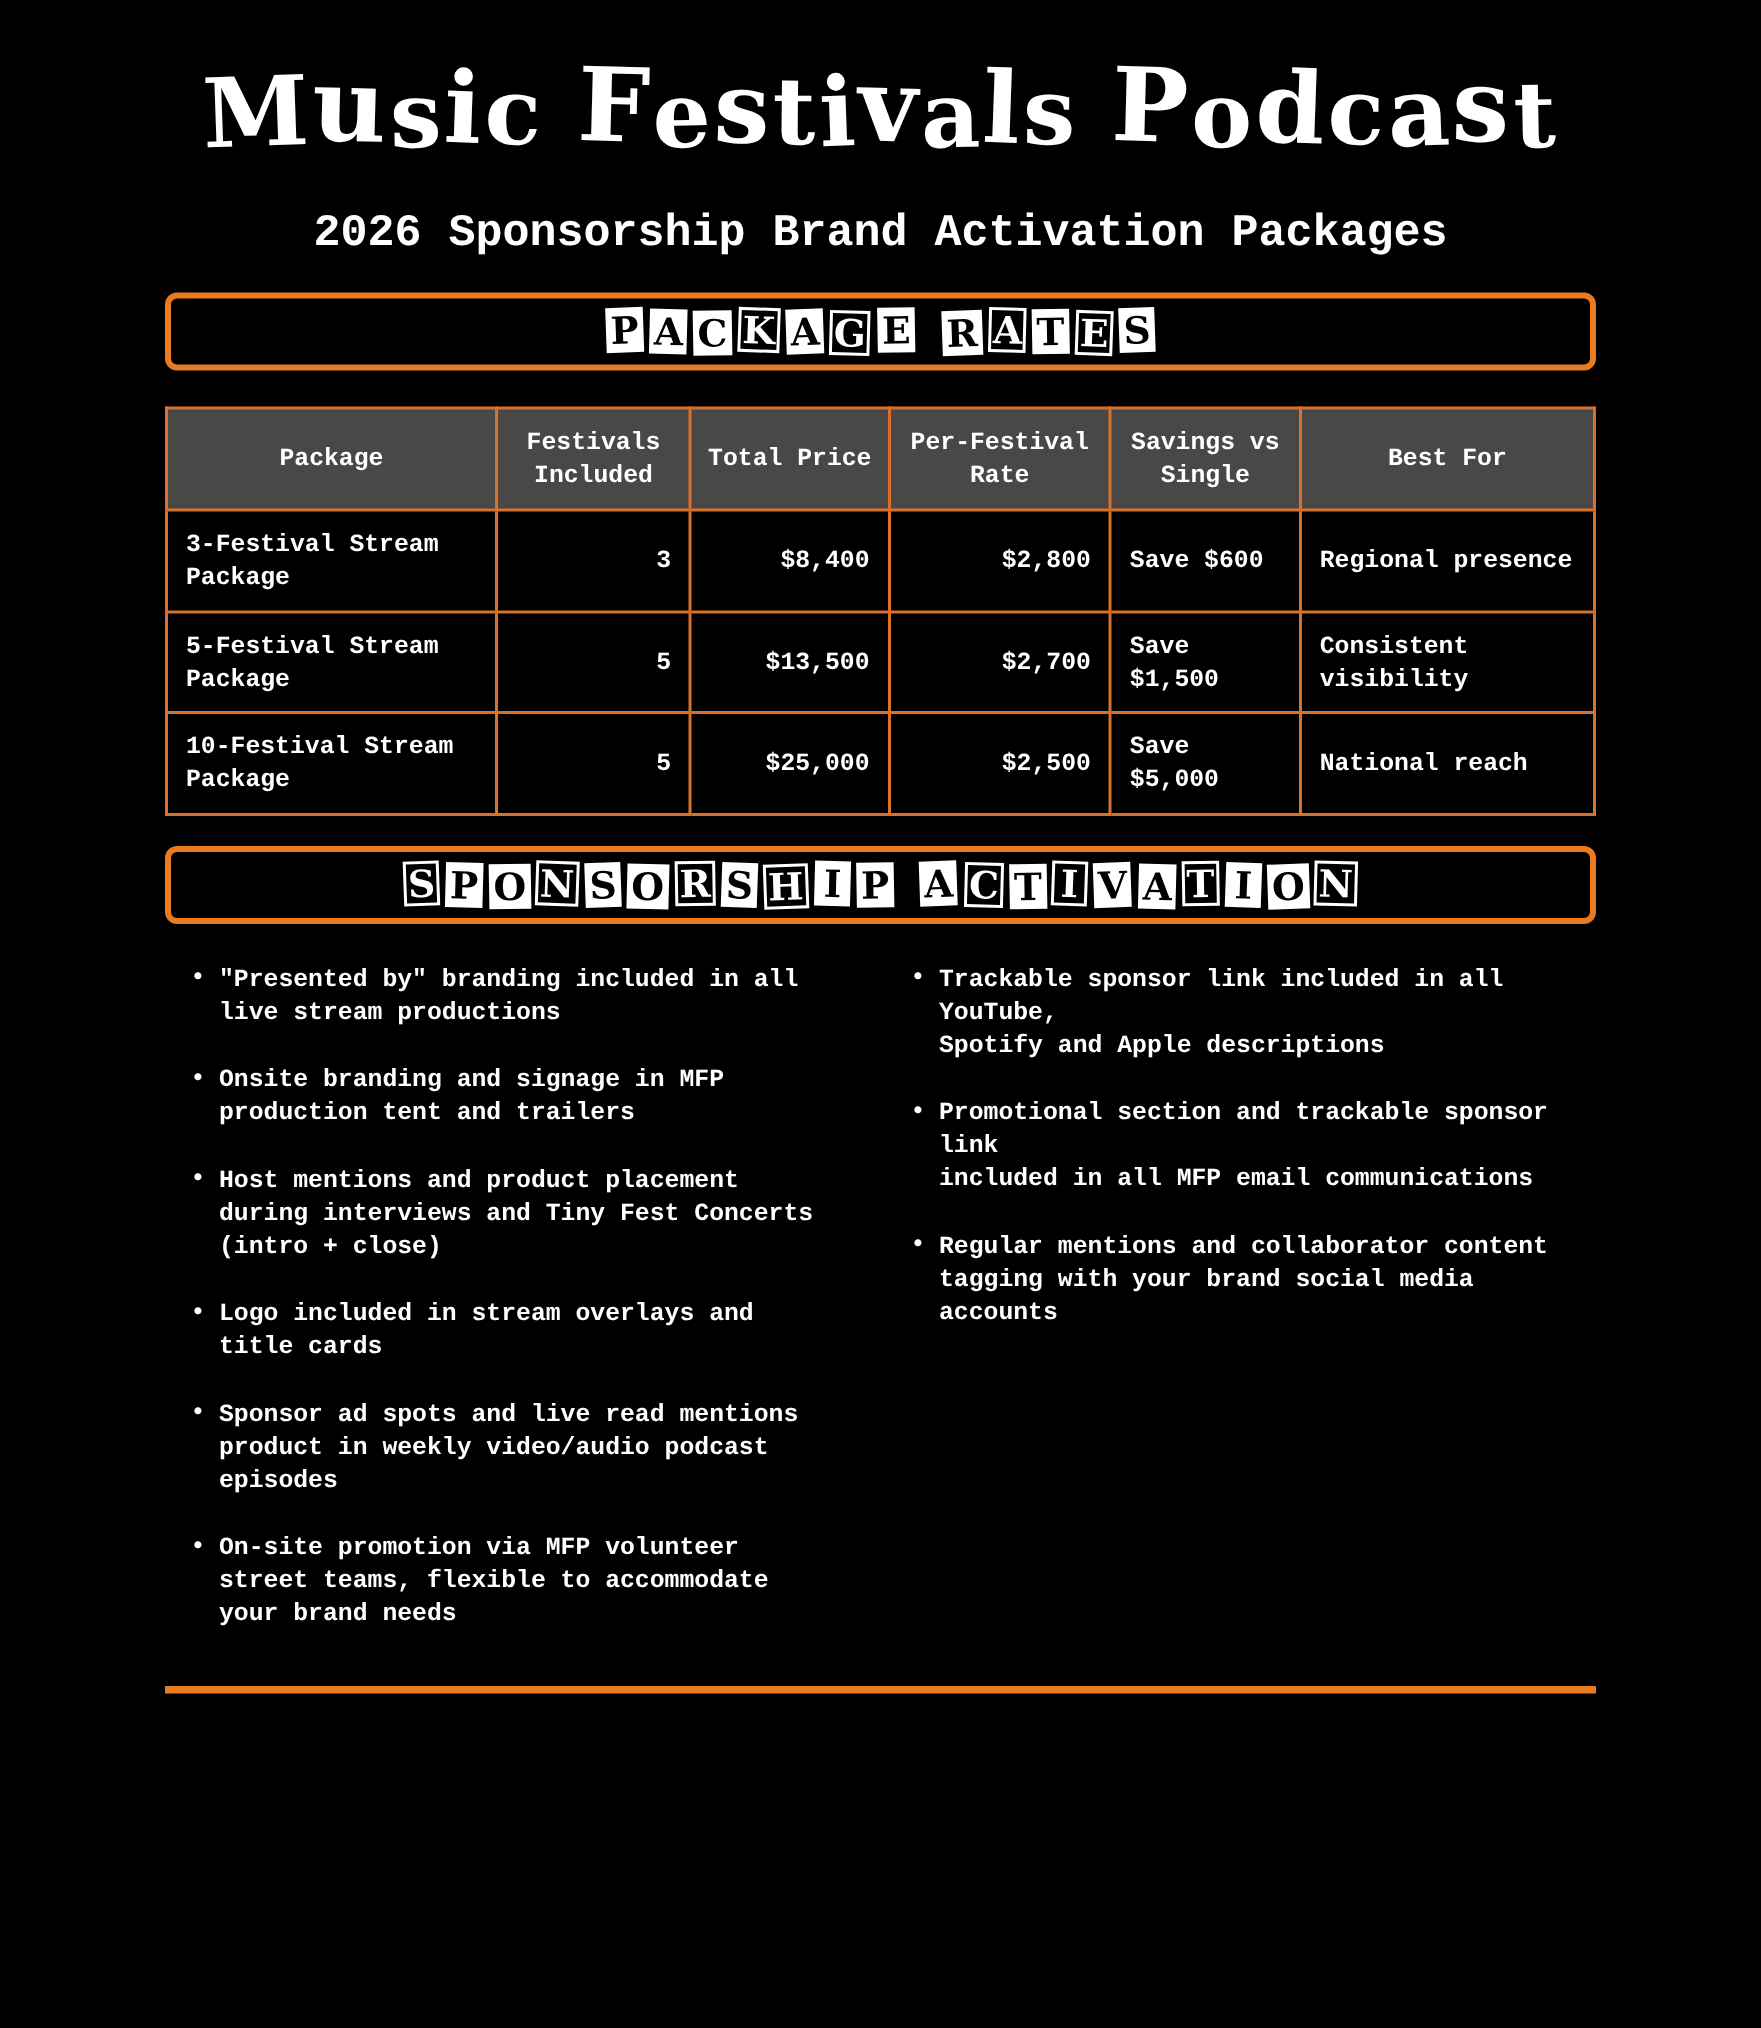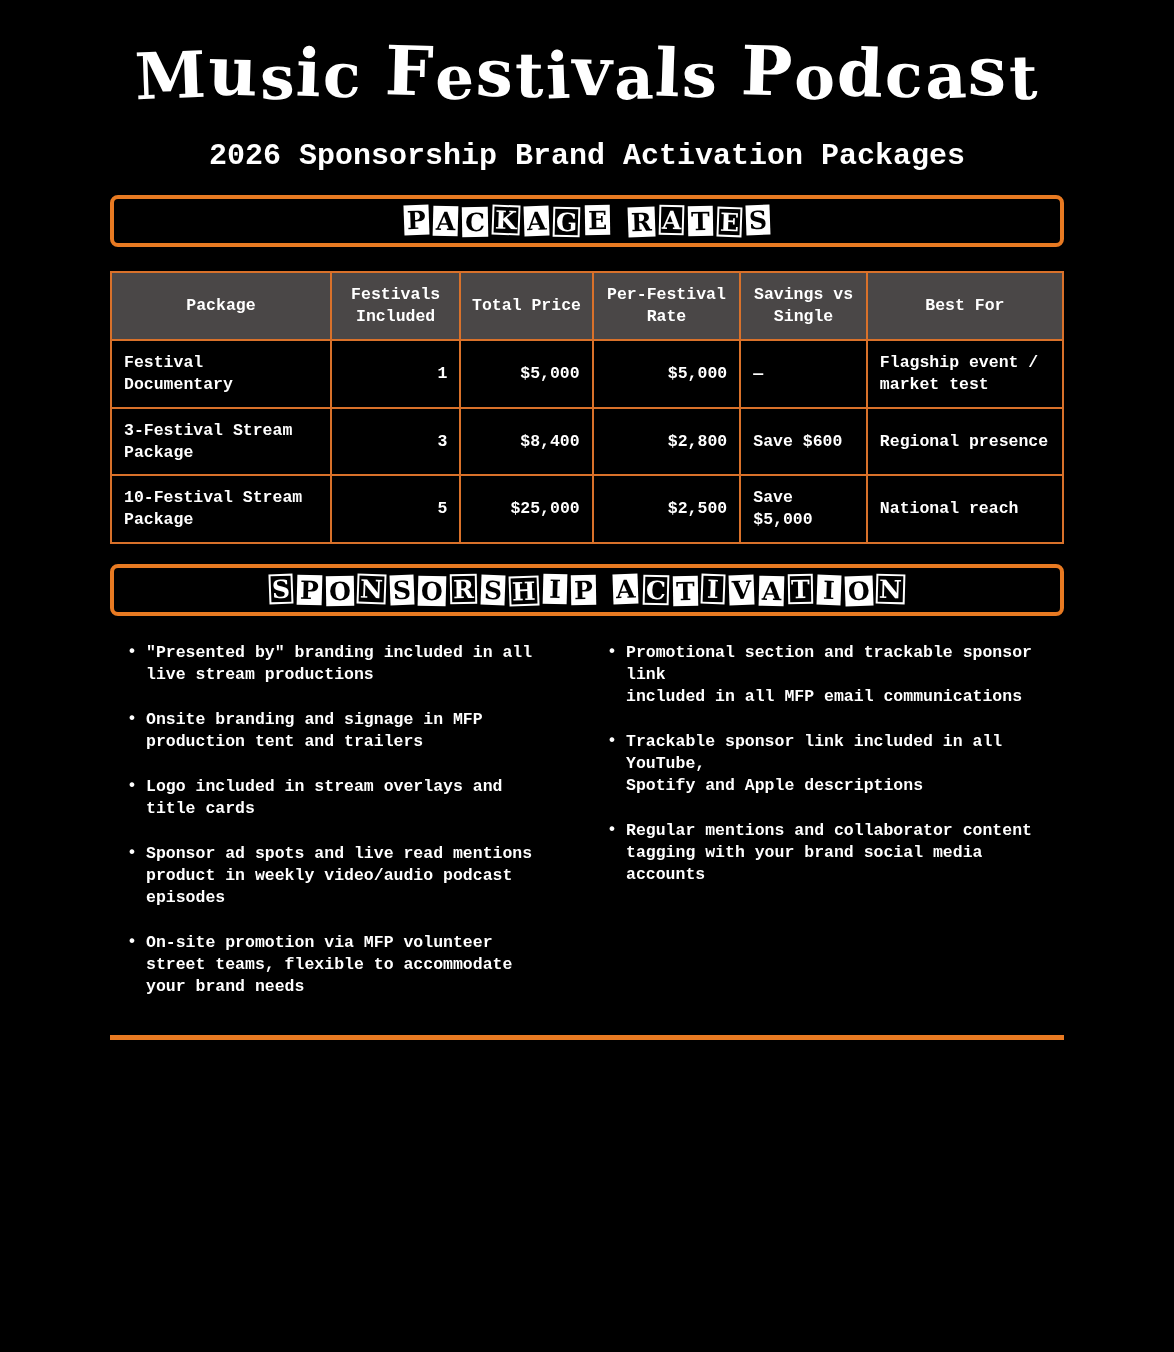--- a/index.html
+++ b/index.html
@@ -99,34 +99,34 @@
             <th>Package</th>
             <th>Festivals Included</th>
             <th>Total Price</th>
             <th>Per-Festival Rate</th>
             <th>Savings vs Single</th>
             <th>Best For</th>
           </tr>
       </thead>
       <tbody>
           <tr>
-            <td class="al-left">Festival Documentary</td>
-            <td class="al-right">1</td>
-            <td class="al-right">$5,000</td>
-            <td class="al-right">$5,000</td>
-            <td class="al-left">—</td>
-            <td class="al-left">Flagship event / market test</td>
-          </tr>
-          <tr>
             <td class="al-left">3-Festival Stream Package</td>
             <td class="al-right">3</td>
             <td class="al-right">$8,400</td>
             <td class="al-right">$2,800</td>
             <td class="al-left">Save $600</td>
             <td class="al-left">Regional presence</td>
+          </tr>
+          <tr>
+            <td class="al-left">5-Festival Stream Package</td>
+            <td class="al-right">5</td>
+            <td class="al-right">$13,500</td>
+            <td class="al-right">$2,700</td>
+            <td class="al-left">Save $1,500</td>
+            <td class="al-left">Consistent visibility</td>
           </tr>
           <tr>
             <td class="al-left">10-Festival Stream Package</td>
             <td class="al-right">5</td>
             <td class="al-right">$25,000</td>
             <td class="al-right">$2,500</td>
             <td class="al-left">Save $5,000</td>
             <td class="al-left">National reach</td>
           </tr>
         </tbody>
@@ -135,35 +135,38 @@
     <div class="section-banner second">
       <span class="ransom"><span class="tile tile-invert" style="transform: rotate(-2deg) translateY(-1px);">S</span><span class="tile tile-normal" style="transform: rotate(1.5deg) translateY(0px);">P</span><span class="tile tile-normal" style="transform: rotate(-1deg) translateY(1px);">O</span><span class="tile tile-invert" style="transform: rotate(2deg) translateY(-1px);">N</span><span class="tile tile-normal" style="transform: rotate(-2deg) translateY(0px);">S</span><span class="tile tile-normal" style="transform: rotate(1.5deg) translateY(1px);">O</span><span class="tile tile-invert" style="transform: rotate(-1deg) translateY(-1px);">R</span><span class="tile tile-normal" style="transform: rotate(2deg) translateY(0px);">S</span><span class="tile tile-invert" style="transform: rotate(-2deg) translateY(1px);">H</span><span class="tile tile-normal" style="transform: rotate(1.5deg) translateY(-1px);">I</span><span class="tile tile-normal" style="transform: rotate(-1deg) translateY(0px);">P</span><span class="tile-space"></span><span class="tile tile-normal" style="transform: rotate(-2deg) translateY(-1px);">A</span><span class="tile tile-invert" style="transform: rotate(1.5deg) translateY(0px);">C</span><span class="tile tile-normal" style="transform: rotate(-1deg) translateY(1px);">T</span><span class="tile tile-invert" style="transform: rotate(2deg) translateY(-1px);">I</span><span class="tile tile-normal" style="transform: rotate(-2deg) translateY(0px);">V</span><span class="tile tile-normal" style="transform: rotate(1.5deg) translateY(1px);">A</span><span class="tile tile-invert" style="transform: rotate(-1deg) translateY(-1px);">T</span><span class="tile tile-normal" style="transform: rotate(2deg) translateY(0px);">I</span><span class="tile tile-normal" style="transform: rotate(-2deg) translateY(1px);">O</span><span class="tile tile-invert" style="transform: rotate(1.5deg) translateY(-1px);">N</span></span>
     </div>
 
     <div class="activation-grid">
       <ul class="bullets">
           <li>"Presented by" branding included in all
 live stream productions</li>
           <li>Onsite branding and signage in MFP
 production tent and trailers</li>
+          <li>Host mentions and product placement
+during interviews and Tiny Fest Concerts
+(intro + close)</li>
           <li>Logo included in stream overlays and
 title cards</li>
           <li>Sponsor ad spots and live read mentions
 product in weekly video/audio podcast
 episodes</li>
           <li>On-site promotion via MFP volunteer
 street teams, flexible to accommodate
 your brand needs</li>
         </ul>
       <div class="right-col">
         <ul class="bullets">
+            <li>Trackable sponsor link included in all YouTube,
+Spotify and Apple descriptions</li>
             <li>Promotional section and trackable sponsor link
 included in all MFP email communications</li>
-            <li>Trackable sponsor link included in all YouTube,
-Spotify and Apple descriptions</li>
             <li>Regular mentions and collaborator content
 tagging with your brand social media accounts</li>
           </ul>
       </div>
     </div>
 
   </div>
 
   <div class="footer-rule"></div>
 

